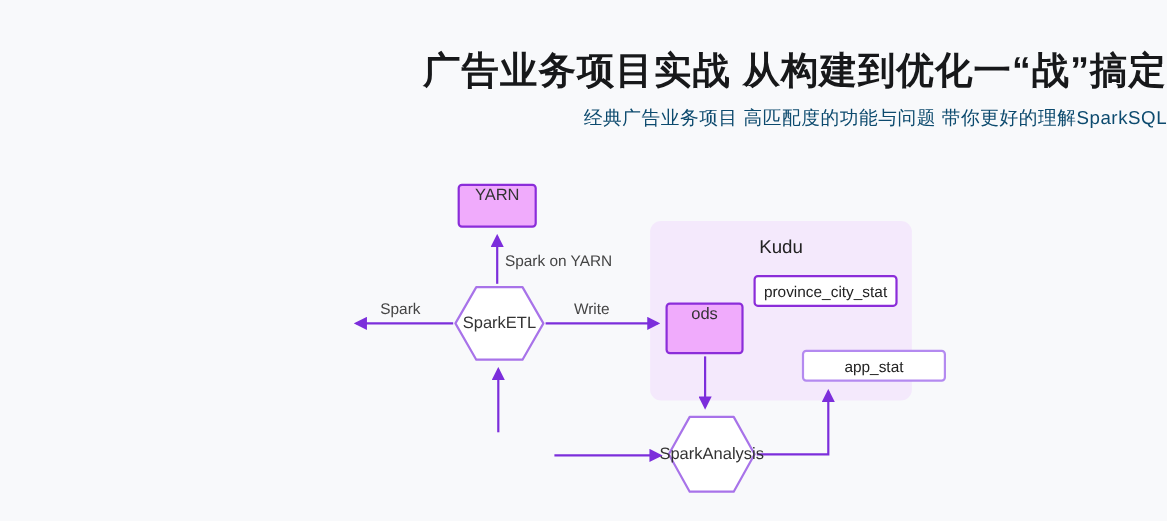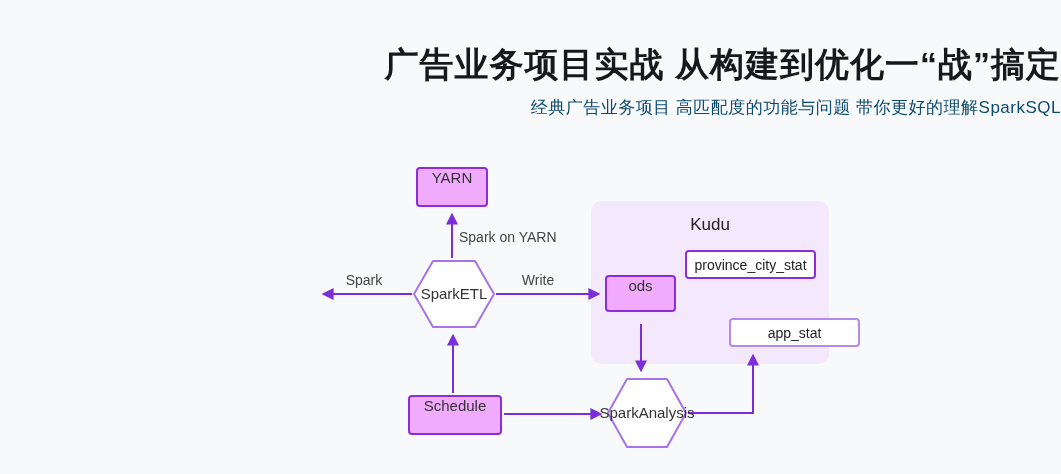--- a/index.html
+++ b/index.html
@@ -140,25 +140,22 @@
       <path class="edge" d="M504,414 L600,414"></path>
       <path class="edge" d="M641,324 L641,370"></path>
       <path class="edge" d="M688,413 L753,413 L753,356"></path>
     </svg>
 
     <div class="node" style="left:416px; top:167px; width:72px; height:40px;">
       <span>YARN</span>
     </div>
 
 
-    <div class="node" style="left:408px; top:395px; width:94px; height:40px;">
-      <span>Schedule</span>
-    </div>
 
-    <div class="node" style="left:605px; top:275px; width:71px; height:37px;">
+    <div class="node" style="left:605px; top:275px; width:71px; height:47px;">
       <span>ods</span>
     </div>
 
     <div class="table-box dark" style="top:250px;">
       <span>province_city_stat</span>
     </div>
     <div class="table-box" style="top:318px;margin-left:44px;">
       <span>app_stat</span>
     </div>
 

